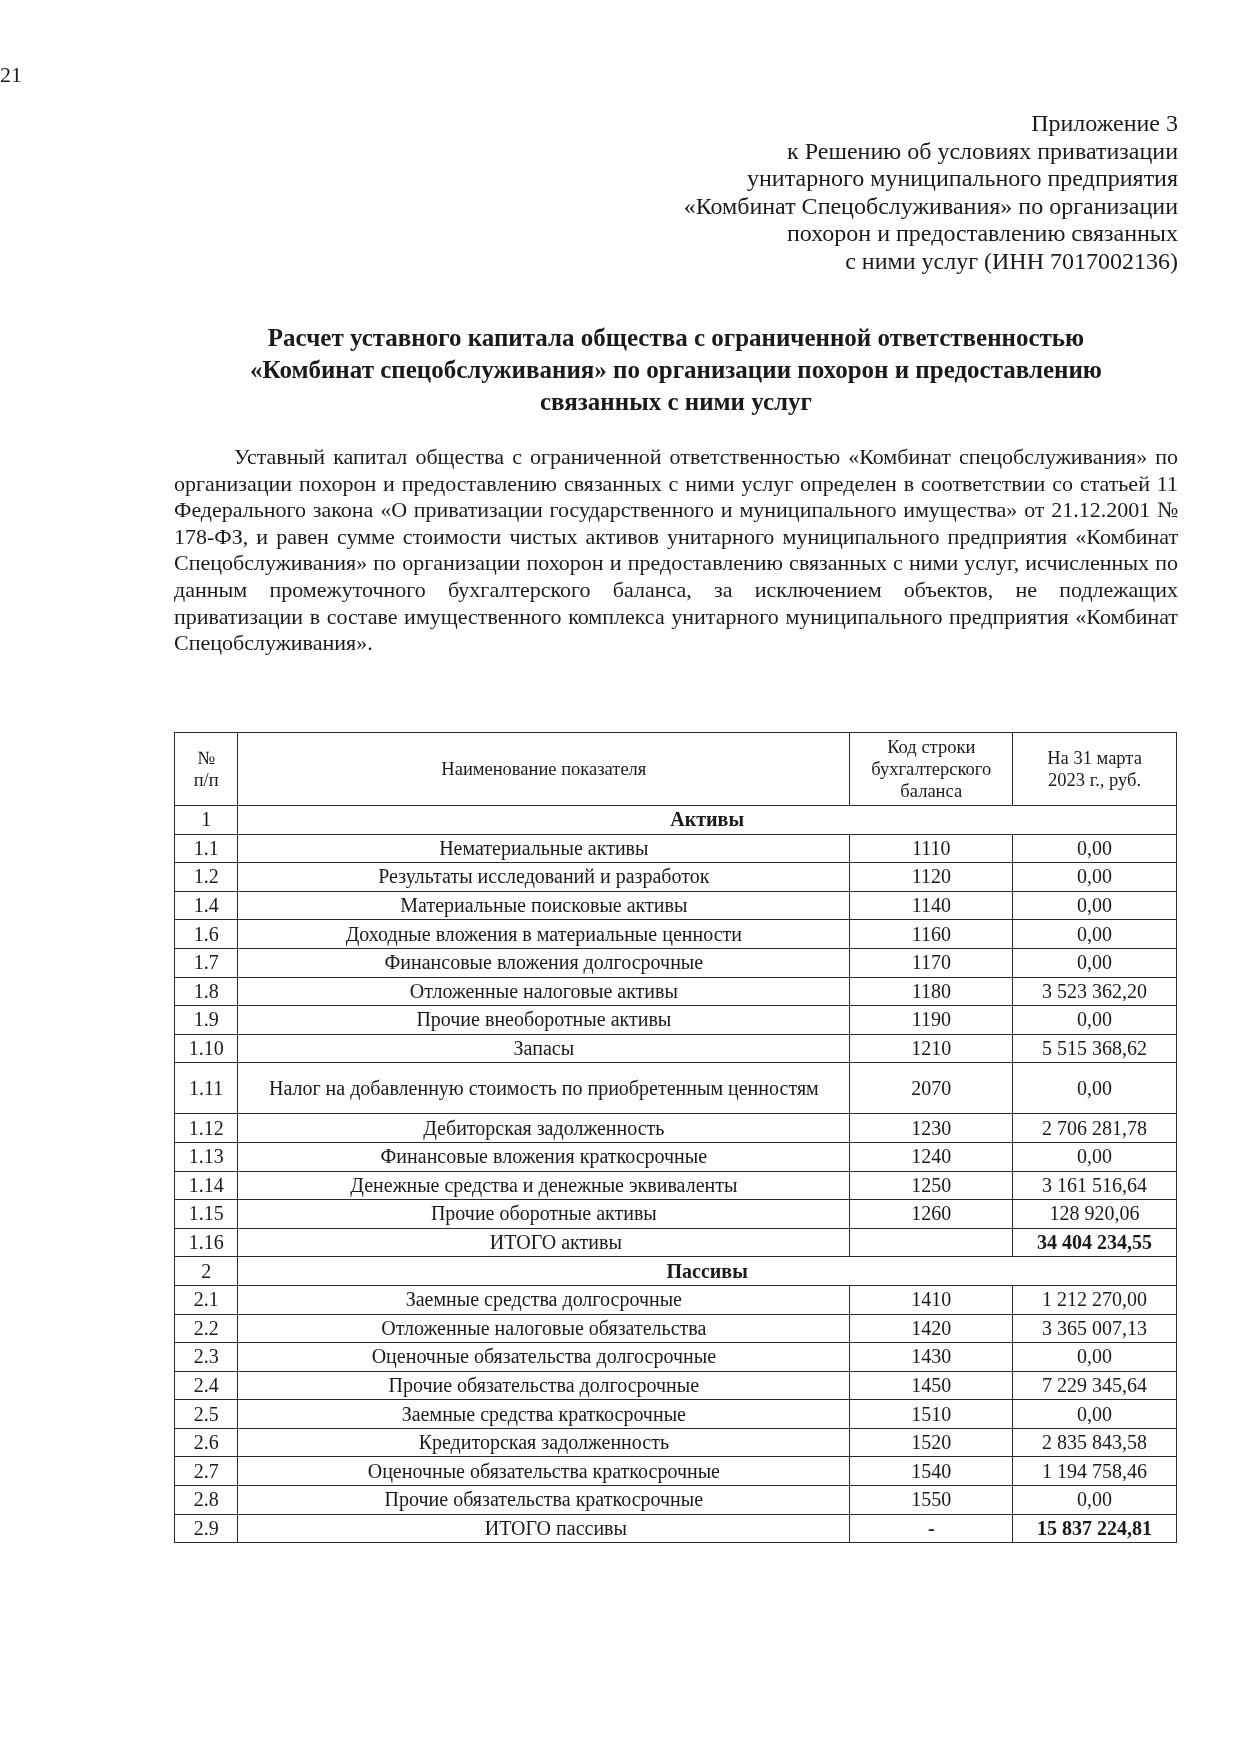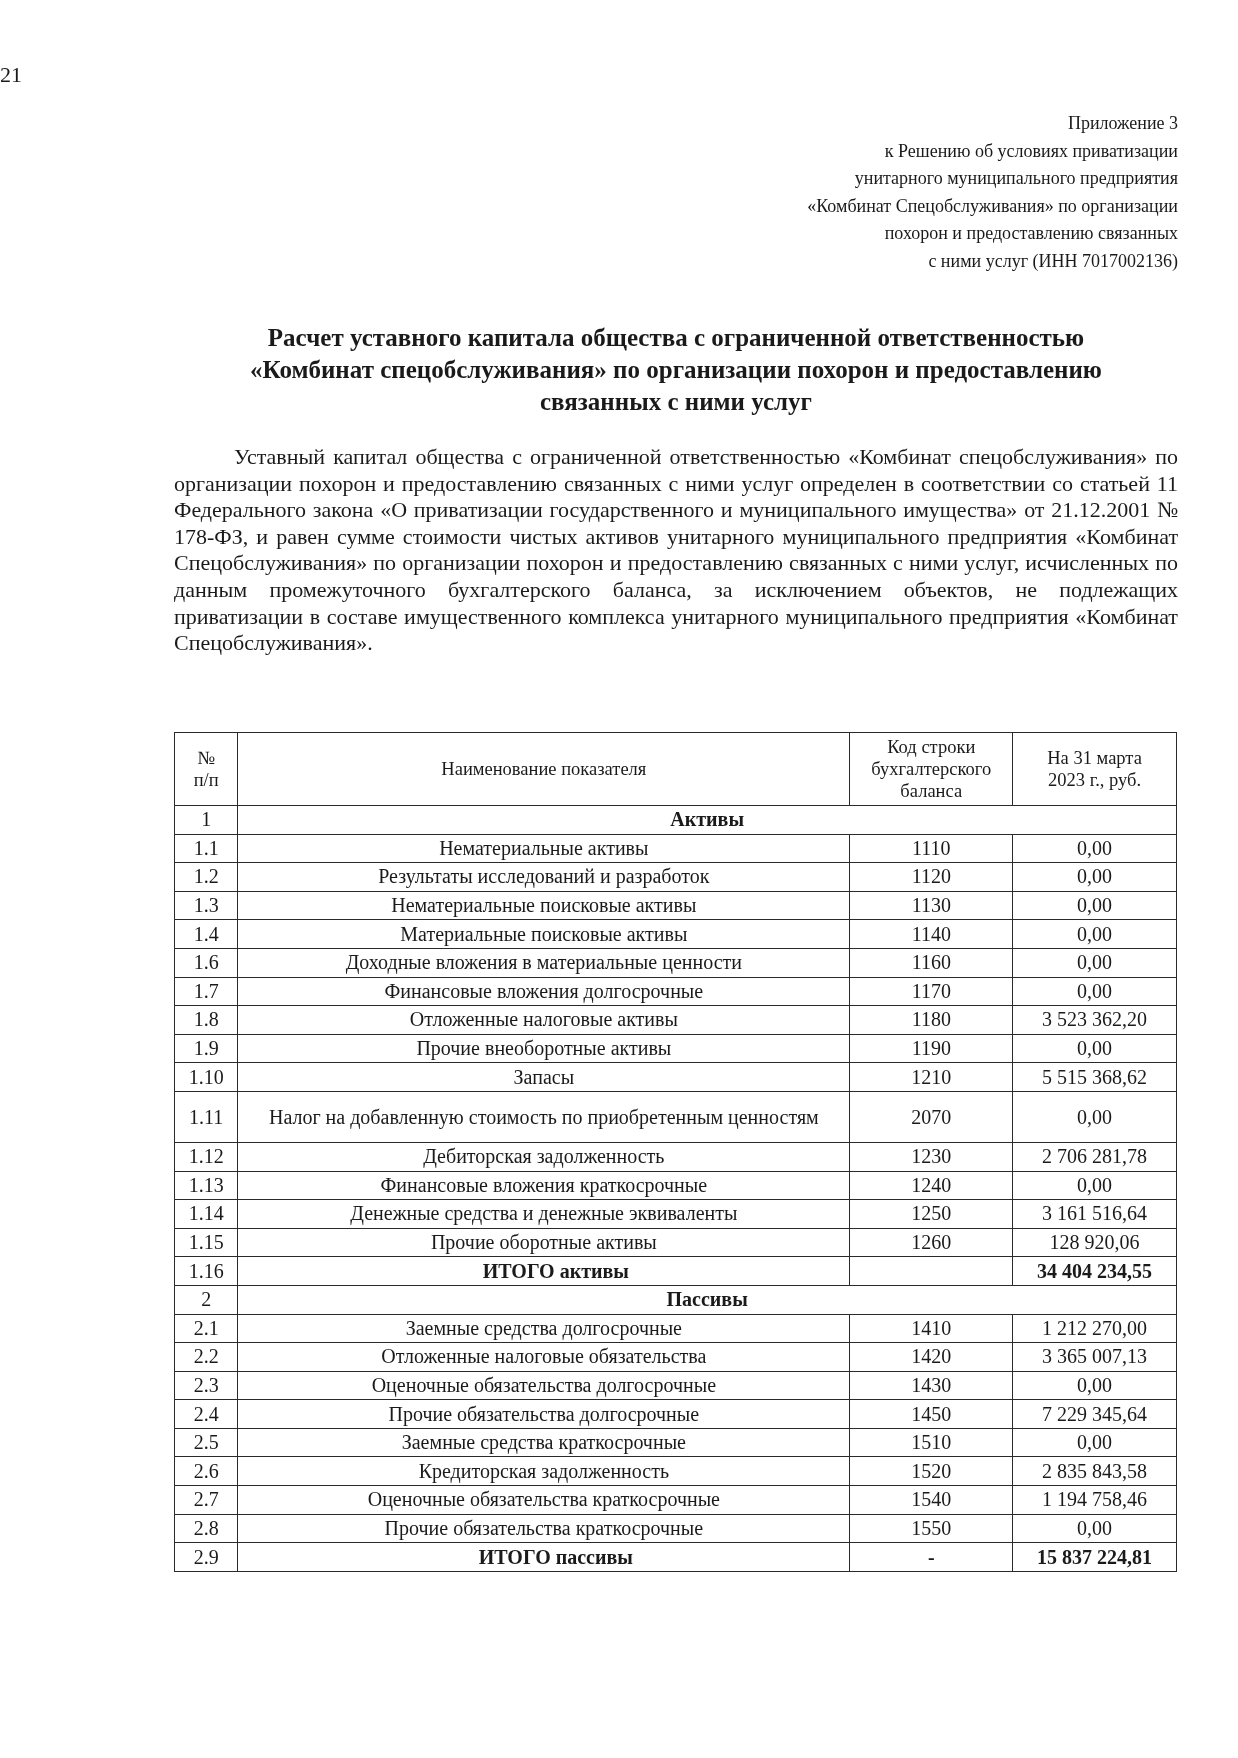--- a/index.html
+++ b/index.html
@@ -7,21 +7,21 @@
     width: 1238px; height: 1758px; position: relative; overflow: hidden;
     font-family: "Liberation Serif", "DejaVu Serif", serif;
     color: #1a1a1a;
   }
   .page-number {
     position: absolute; top: 62px; left: 0; width: 1039px; text-align: left;
     font-size: 22px;
   }
   .appendix {
     position: absolute; top: 110px; right: 60px; width: 700px;
-    text-align: right; font-size: 18px; line-height: 27.5px;
+    text-align: right; font-size: 24px; line-height: 27.5px;
   }
   .appendix div { white-space: nowrap; }
   .title {
     position: absolute; top: 322px; left: 174px; width: 1004px;
     text-align: center; font-weight: bold; font-size: 25px; line-height: 32px;
   }
   .title div { white-space: nowrap; }
   .body-text {
     position: absolute; top: 444px; left: 174px; width: 1004px;
     font-size: 22px; line-height: 26.6px; text-align: justify;
@@ -36,21 +36,21 @@
     font-weight: normal; vertical-align: middle;
   }
   table.balance th { font-size: 18.5px; line-height: 22px; text-align: center; padding: 3px 4px; }
   th.c-num, td.c-num { width: 50px; text-align: center; }
   th.c-name { width: 600px; }
   td.c-name { text-align: center; padding-left: 10px; }
   th.c-code, td.c-code { width: 149px; text-align: center; }
   th.c-val, td.c-val { width: 150px; text-align: center; }
   tr.header-row th { height: 66px; }
   tr.section td.c-name { font-weight: bold; }
-  tr.total td.c-name { font-weight: bold; padding-left: 30px; }
+  tr.total td.c-name { font-weight: normal; padding-left: 30px; }
   tr.total td.c-val { font-weight: bold; }
   tr.total td.c-code { font-weight: bold; }
   tr.tall td { height: 50px; line-height: 24px; }
 </style>
 </head>
 <body>
 
 <div class="page-number">21</div>
 
 <div class="appendix">
@@ -100,26 +100,20 @@
         <td class="c-code">1110</td>
         <td class="c-val">0,00</td>
       </tr>
       <tr>
         <td class="c-num">1.2</td>
         <td class="c-name">Результаты исследований и разработок</td>
         <td class="c-code">1120</td>
         <td class="c-val">0,00</td>
       </tr>
       <tr>
-        <td class="c-num">1.3</td>
-        <td class="c-name">Нематериальные поисковые активы</td>
-        <td class="c-code">1130</td>
-        <td class="c-val">0,00</td>
-      </tr>
-      <tr>
         <td class="c-num">1.4</td>
         <td class="c-name">Материальные поисковые активы</td>
         <td class="c-code">1140</td>
         <td class="c-val">0,00</td>
       </tr>
       <tr>
         <td class="c-num">1.6</td>
         <td class="c-name">Доходные вложения в материальные ценности</td>
         <td class="c-code">1160</td>
         <td class="c-val">0,00</td>

